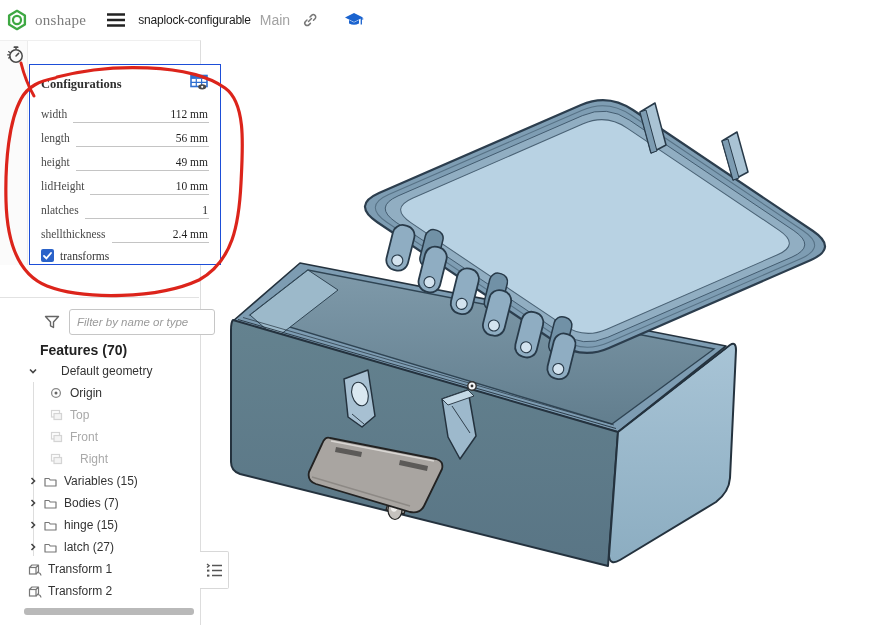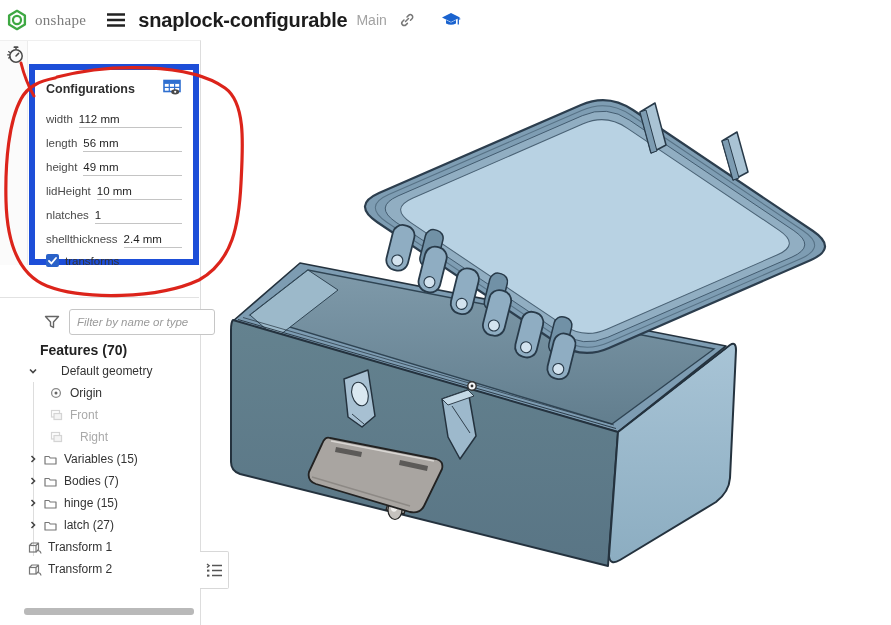--- a/index.html
+++ b/index.html
@@ -5,39 +5,39 @@
   html,body{margin:0;padding:0;background:#fff;}
   .app{position:relative;width:891px;height:625px;background:#fff;overflow:hidden;
        font-family:"Liberation Sans",sans-serif;-webkit-font-smoothing:antialiased;}
 
   
   .topbar{position:absolute;left:0;top:0;width:891px;height:40px;background:#fff;
           display:flex;align-items:center;z-index:4;}
   .logo{display:flex;align-items:center;margin-left:6px;cursor:pointer;font-family:Liberation Serif, serif;}
   .logo-text{font-size:15px;color:#7c7c7c;margin-left:7px;letter-spacing:.3px;}
   .hamburger{margin-left:20px;display:flex;align-items:center;cursor:pointer;}
-  .doc-title{margin-left:12px;font-size:20px;font-weight:700;color:#1c1c1c;letter-spacing:-.2px;}
+  .doc-title{margin-left:12px;font-size:12px;font-weight:400;color:#1c1c1c;letter-spacing:-.2px;}
   .branch{margin-left:9px;font-size:14px;color:#a2a2a2;}
   .link-ic{margin-left:12px;display:flex;align-items:center;}
   .cap-ic{margin-left:26px;display:flex;align-items:center;}
 
   
   .sidebar{position:absolute;left:0;top:40px;width:200px;height:585px;background:#fff;
            border-right:1px solid #ddd;border-top:1px solid #efefef;z-index:2;}
   .leftrail{position:absolute;left:0;top:0;width:27px;height:224px;background:#fbfbfb;border-right:1px solid #ececec;}
   .historybtn{position:absolute;left:6px;top:4px;width:20px;height:20px;cursor:pointer;}
 
-  .config-panel{position:absolute;left:29px;top:23px;width:170px;height:201px;background:#fff;
-                border:6px solid #1d4ed8;box-sizing:border-box;padding:8px 11px 0 11px;}
+  .config-panel{position:absolute;left:29px;top:23px;width:192px;height:201px;background:#fff;
+                border:1px solid #1d4ed8;box-sizing:border-box;padding:8px 11px 0 11px;font-family:Liberation Serif, serif;}
   .cfg-head{display:flex;align-items:center;justify-content:space-between;height:22px;margin-bottom:4px;}
   .cfg-title{font-size:12.5px;font-weight:700;color:#2e2e2e;}
   .cfg-row{display:flex;align-items:flex-end;height:24px;}
   .cfg-label{font-size:11.5px;color:#4a4a4a;padding-bottom:3px;white-space:nowrap;text-align:right;}
   .cfg-line{flex:1;margin-left:6px;border-bottom:1px solid #c4c4c4;display:flex;
-            align-items:flex-end;}
+            justify-content:flex-end;align-items:flex-end;}
   .cfg-value{font-size:11.5px;color:#1f1f1f;padding:0 1px 2px 0;}
   .cfg-toggle{display:flex;align-items:center;margin-top:6px;}
   .checkbox{width:13px;height:13px;border-radius:2px;background:#2a62c9;display:flex;
             align-items:center;justify-content:center;cursor:pointer;}
   .checkbox svg{display:block;}
   .cfg-toggle-label{font-size:11.5px;color:#333;margin-left:6px;}
 
   .side-divider{position:absolute;left:0;top:256px;width:199px;height:1px;background:#e2e2e2;}
 
   .filter-row{position:absolute;left:0;top:267px;width:199px;height:28px;display:flex;align-items:center;margin-left:12px;}
@@ -324,20 +324,29 @@
           </span>
           <span class="tlabel">Origin</span>
         </div>
         <div class="tree-row muted" style="padding-left: 50px;">
           <span class="ticon" style="opacity: 0.6;">
             <svg width="13" height="12" viewBox="0 0 13 12">
               <rect x="1.5" y="1.5" width="8" height="6.5" fill="#fff" stroke="#b8b8b8" stroke-width="1.2"></rect>
               <rect x="4" y="4.5" width="7.5" height="6" fill="#ededed" stroke="#b8b8b8" stroke-width="1.2"></rect>
             </svg>
           </span>
+          <span class="tlabel">Top</span>
+        </div>
+        <div class="tree-row muted" style="padding-left: 50px;">
+          <span class="ticon" style="opacity: 0.6;">
+            <svg width="13" height="12" viewBox="0 0 13 12">
+              <rect x="1.5" y="1.5" width="8" height="6.5" fill="#fff" stroke="#b8b8b8" stroke-width="1.2"></rect>
+              <rect x="4" y="4.5" width="7.5" height="6" fill="#ededed" stroke="#b8b8b8" stroke-width="1.2"></rect>
+            </svg>
+          </span>
           <span class="tlabel">Front</span>
         </div>
         <div class="tree-row muted" style="padding-left: 50px; gap: 10px;">
           <span class="ticon" style="opacity: 0.6;">
             <svg width="13" height="12" viewBox="0 0 13 12">
               <rect x="1.5" y="1.5" width="8" height="6.5" fill="#fff" stroke="#b8b8b8" stroke-width="1.2"></rect>
               <rect x="4" y="4.5" width="7.5" height="6" fill="#ededed" stroke="#b8b8b8" stroke-width="1.2"></rect>
             </svg>
           </span>
           <span class="tlabel">Right</span>

